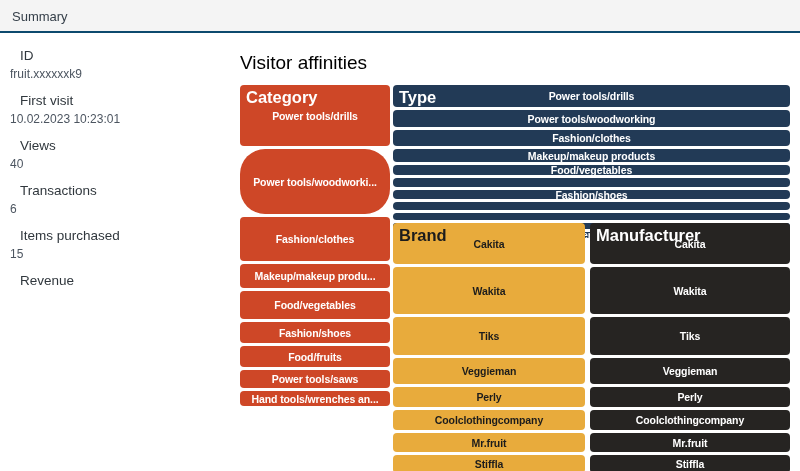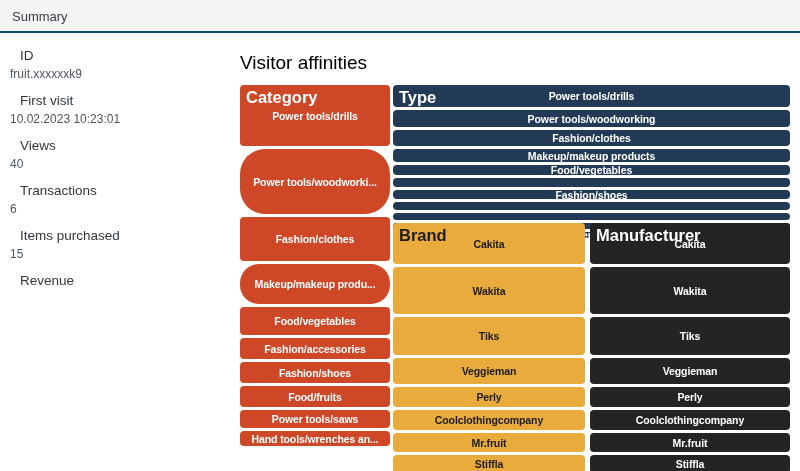--- a/index.html
+++ b/index.html
@@ -134,28 +134,25 @@
       <div id="bars-category">
           <div class="bar bar-category" style="height: 61px;">
             <span class="lbl">Power tools/drills</span>
           </div>
           <div class="bar bar-category" style="height: 65px; border-radius: 25px;">
             <span class="lbl">Power tools/woodworki...</span>
           </div>
           <div class="bar bar-category" style="height: 44px;">
             <span class="lbl">Fashion/clothes</span>
           </div>
-          <div class="bar bar-category" style="height: 40px; border-radius: 19px;">
+          <div class="bar bar-category" style="height: 24px;">
             <span class="lbl">Makeup/makeup produ...</span>
           </div>
           <div class="bar bar-category" style="height: 28px;">
             <span class="lbl">Food/vegetables</span>
-          </div>
-          <div class="bar bar-category" style="height: 21px;">
-            <span class="lbl">Fashion/accessories</span>
           </div>
           <div class="bar bar-category" style="height: 21px;">
             <span class="lbl">Fashion/shoes</span>
           </div>
           <div class="bar bar-category" style="height: 21px;">
             <span class="lbl">Food/fruits</span>
           </div>
           <div class="bar bar-category" style="height: 18px;">
             <span class="lbl">Power tools/saws</span>
           </div>

